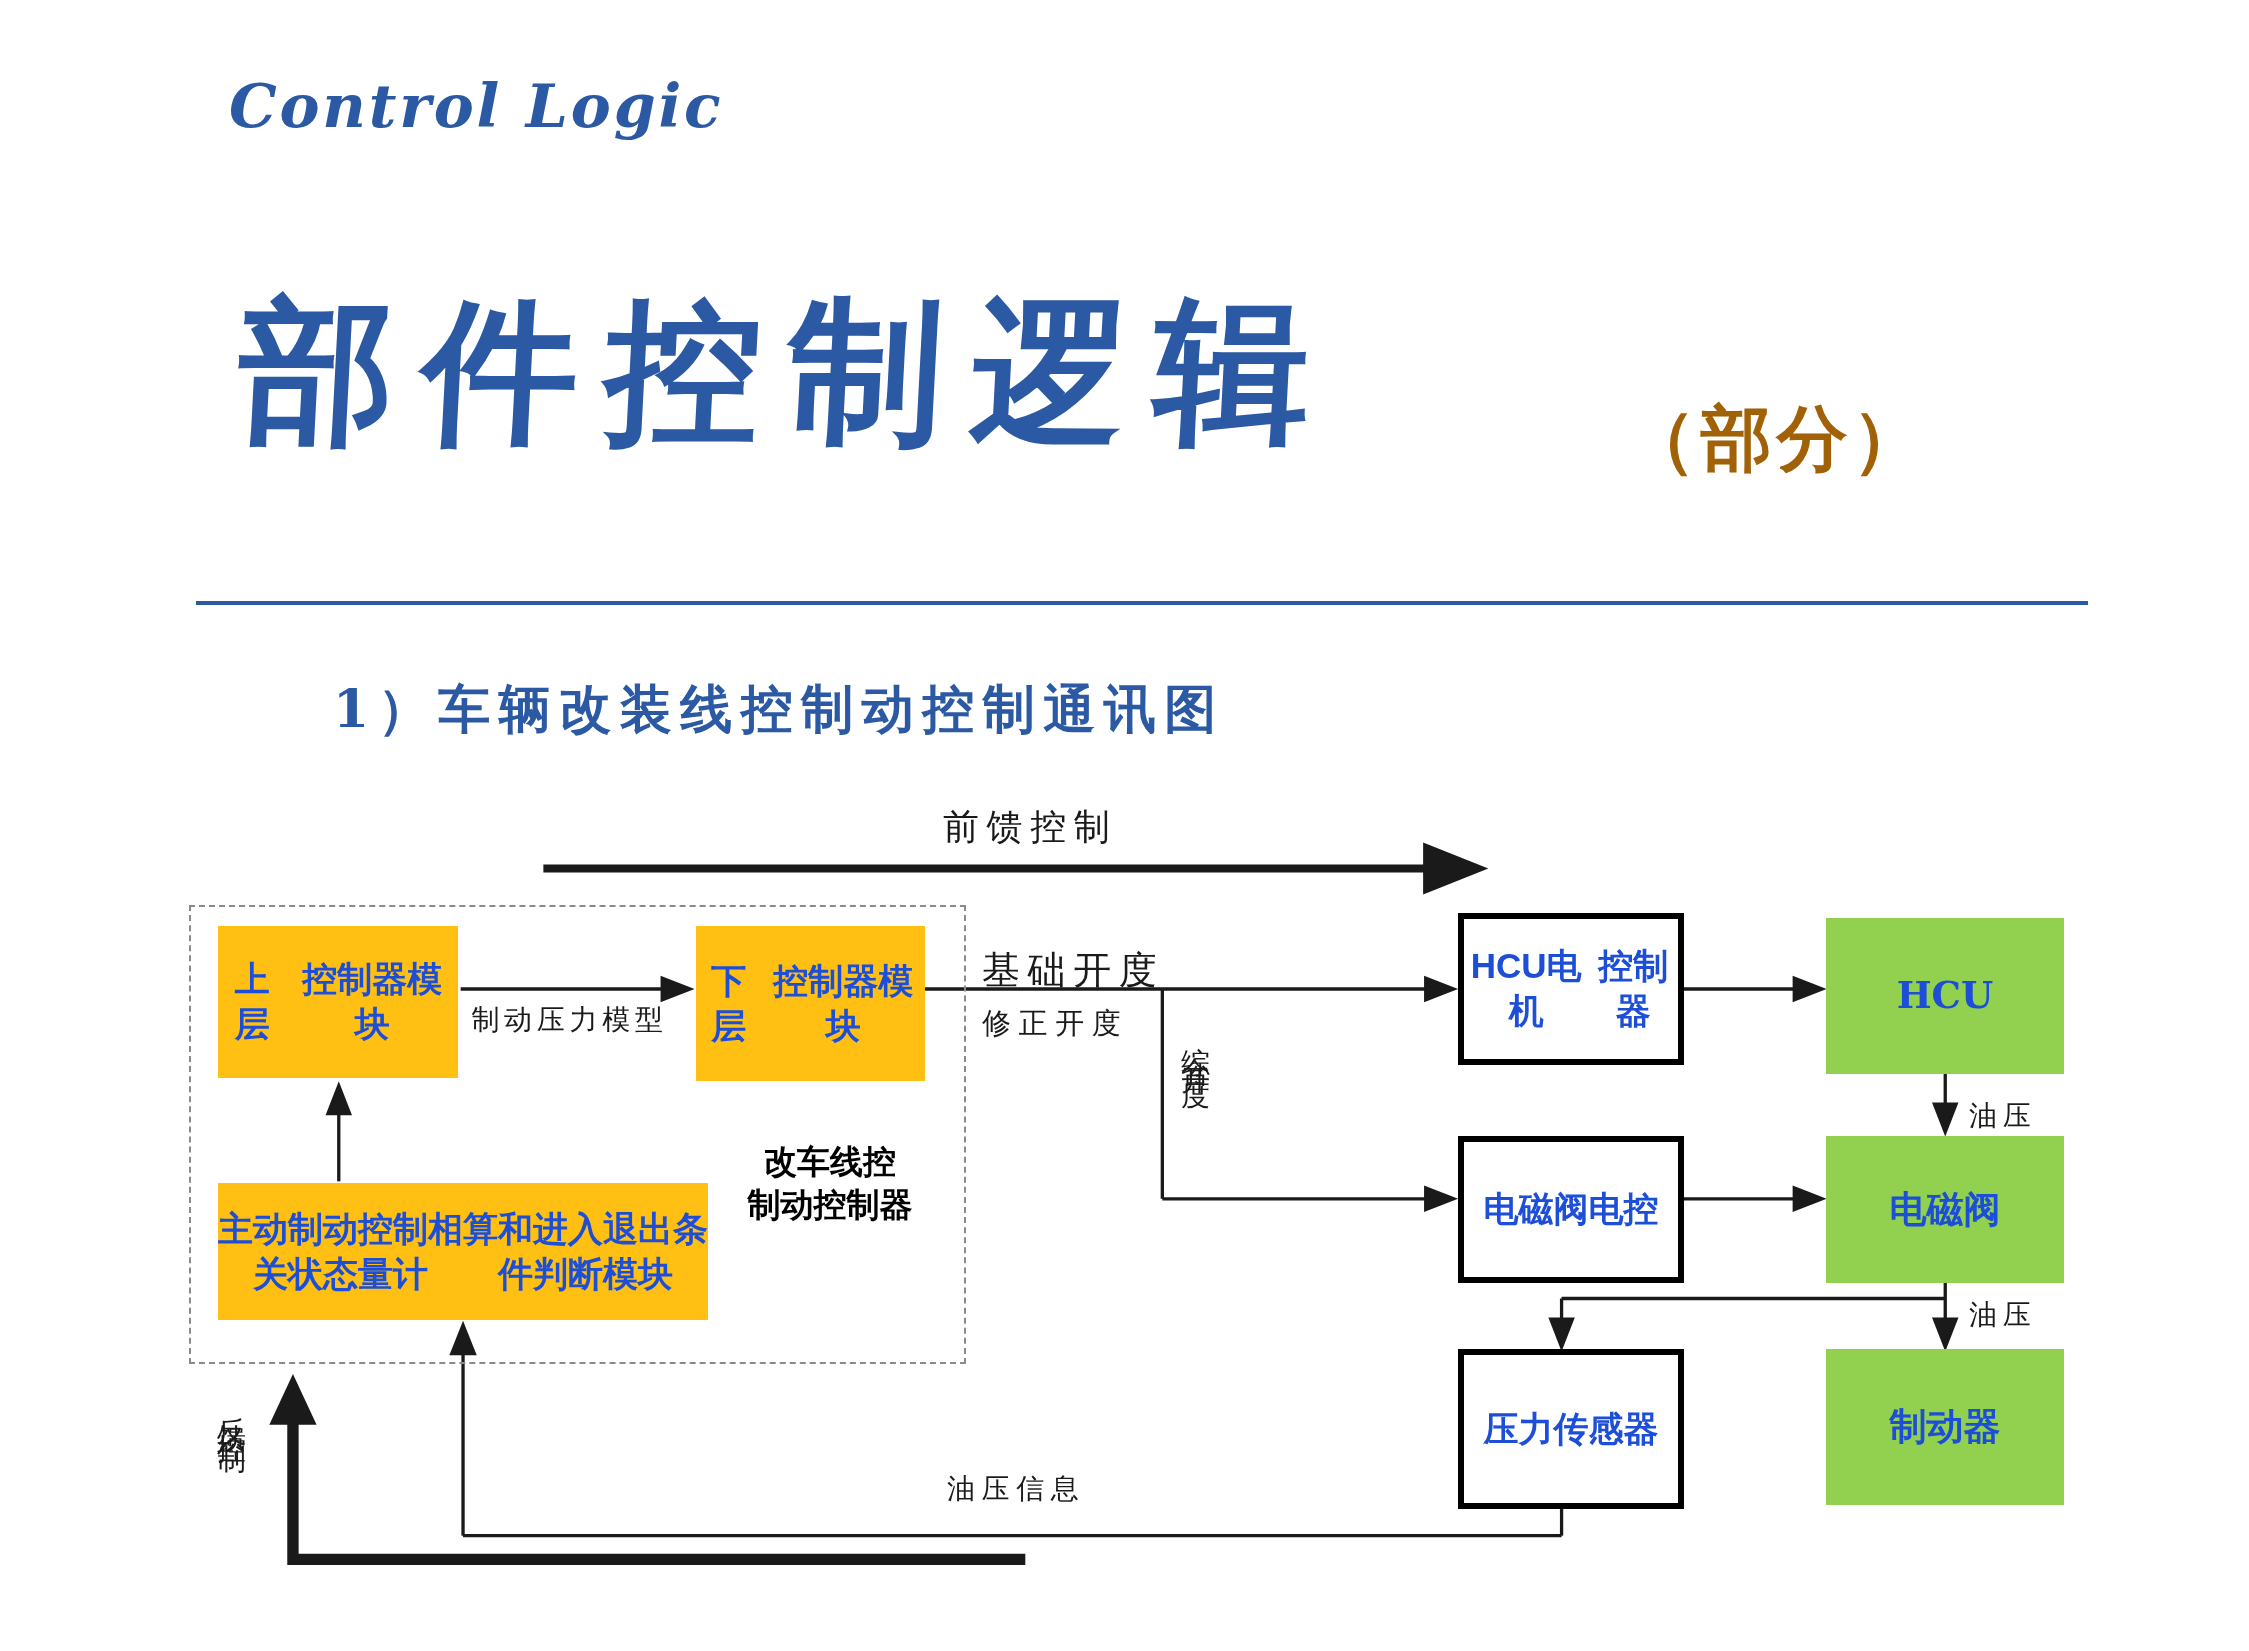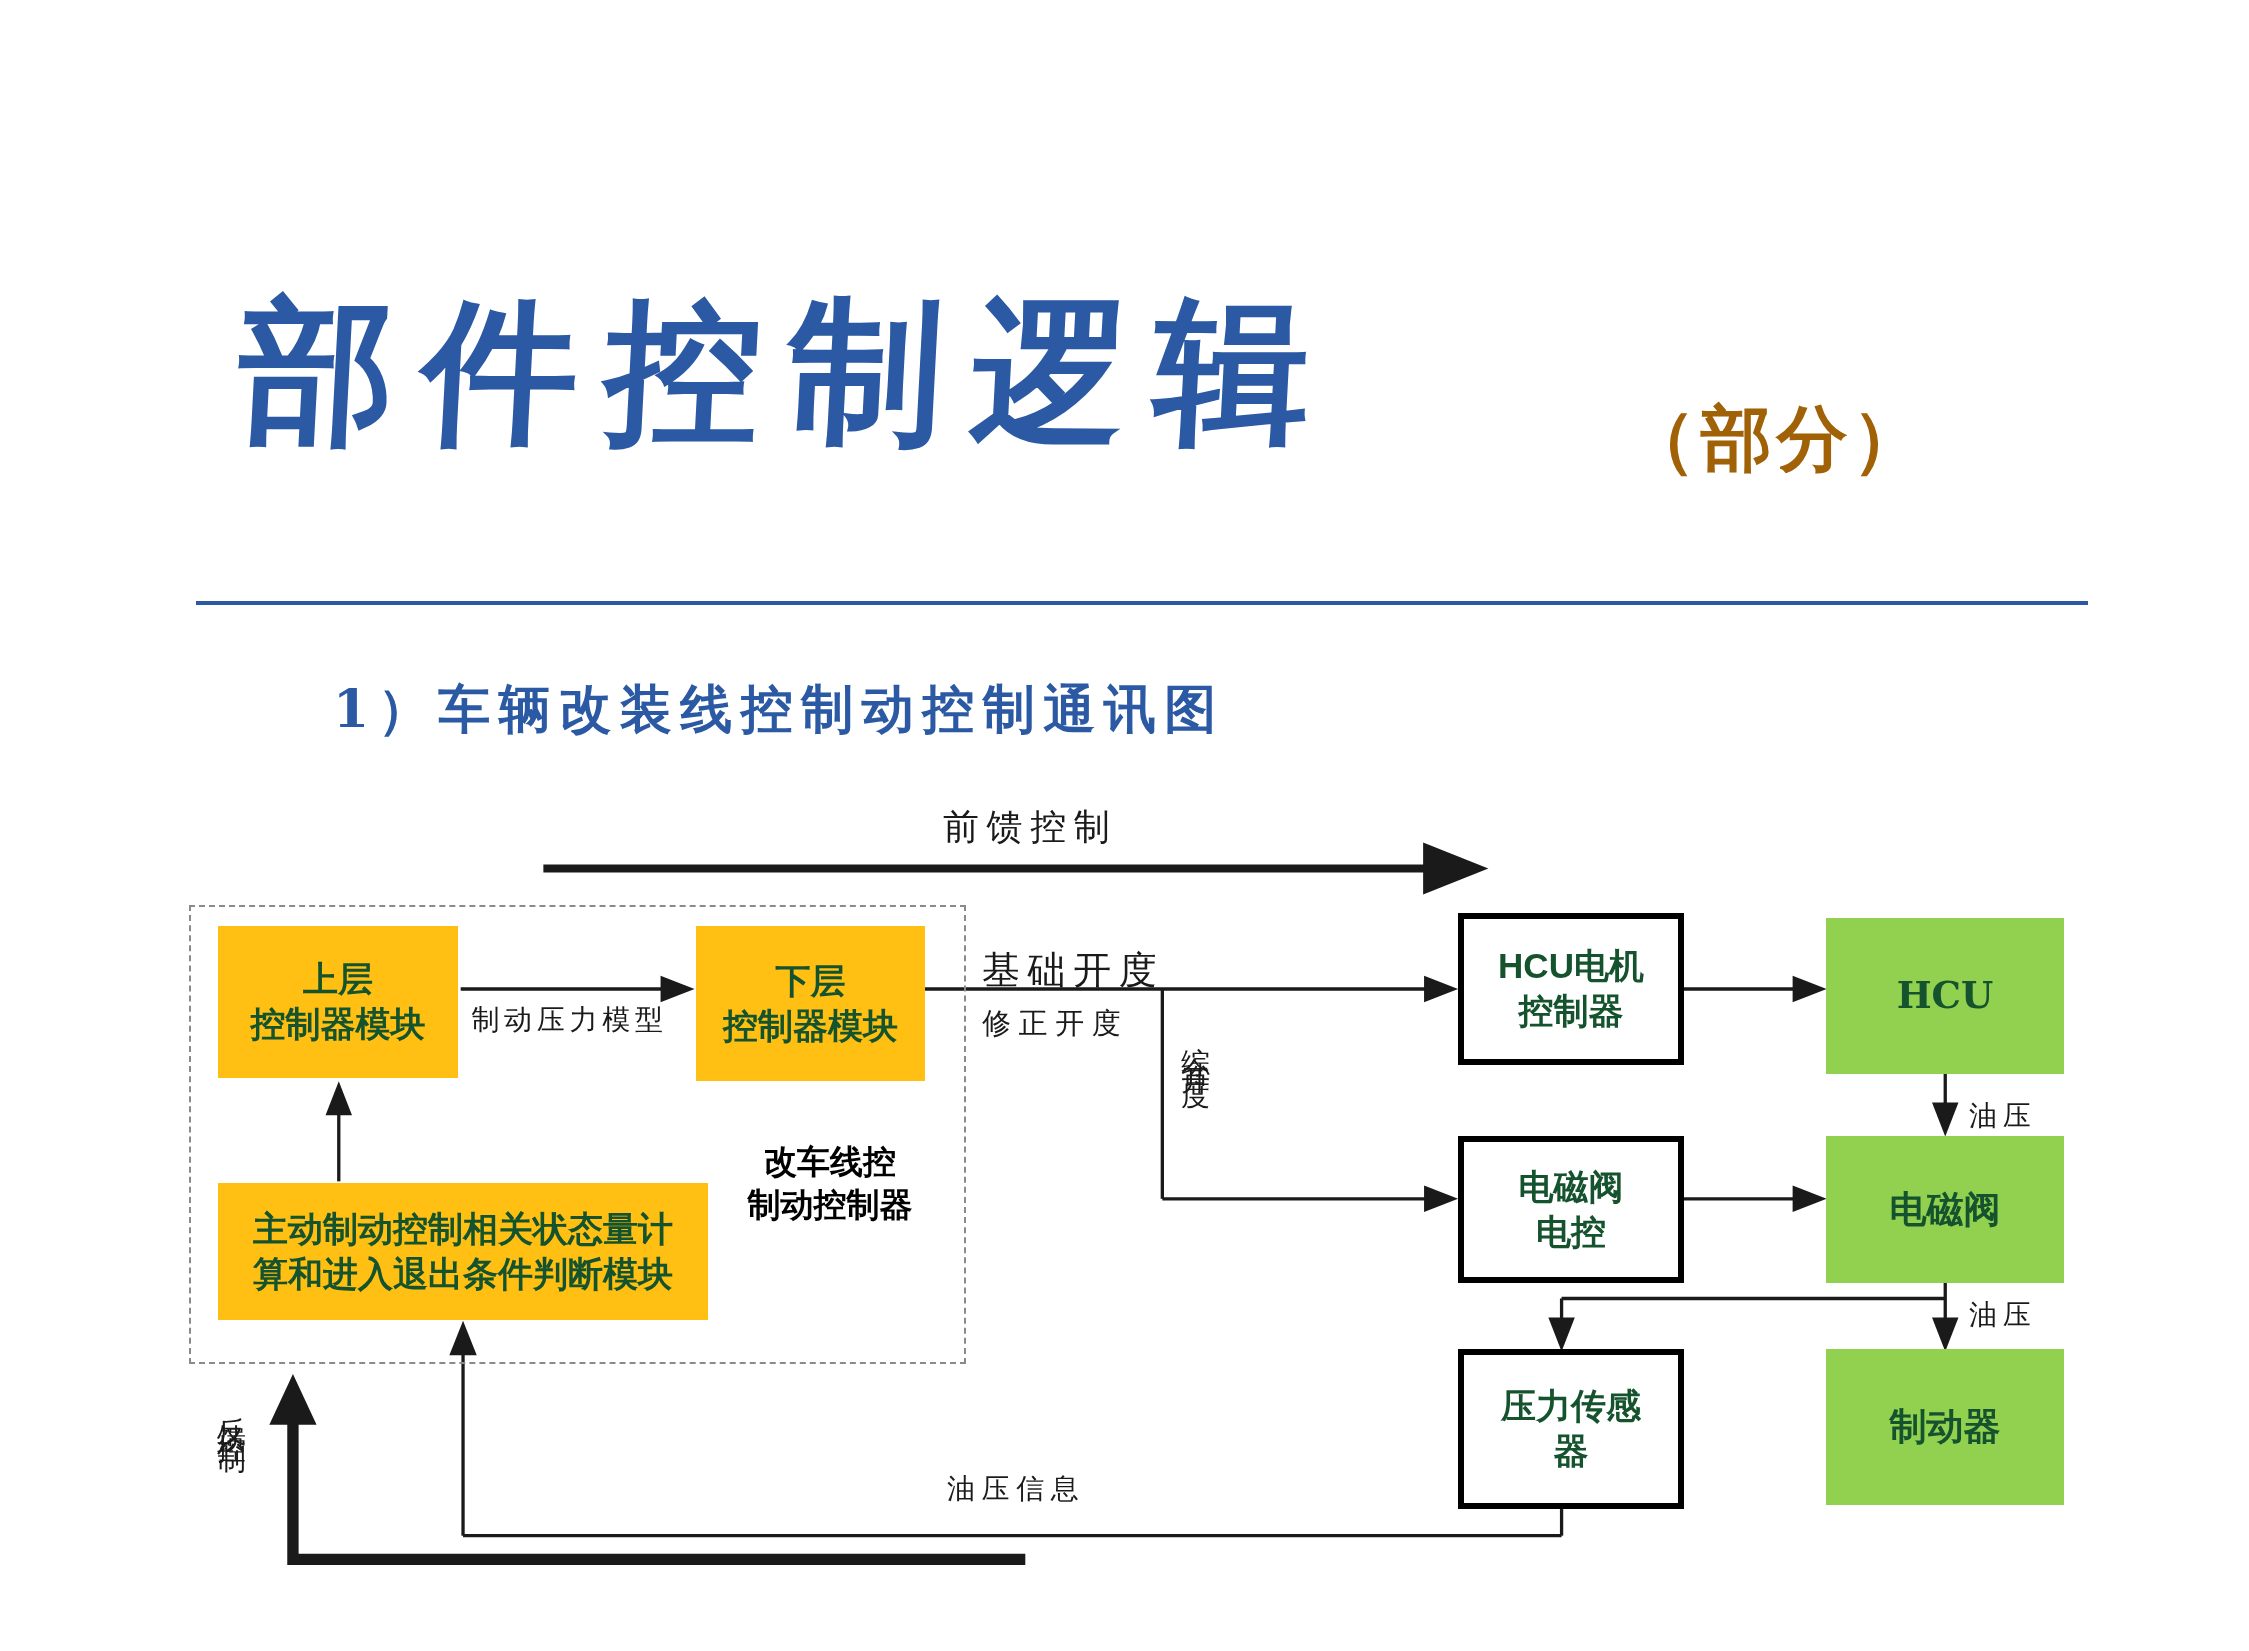--- a/index.html
+++ b/index.html
@@ -12,23 +12,23 @@
         font-weight:bold;font-size:156px;letter-spacing:27px;transform:skewX(-3deg);}
   .title-suffix{position:absolute;left:1625px;top:392px;font-family:"DejaVu Serif",serif;
         font-weight:bold;font-size:71px;letter-spacing:4.7px;color:#a16207;}
   .divider{position:absolute;left:196px;top:601px;width:1892px;height:3.8px;}
   .heading{position:absolute;left:333px;top:675px;font-family:"DejaVu Serif",serif;
         font-weight:bold;font-size:52px;letter-spacing:8.5px;}
   
   .diagram-svg{position:absolute;left:0;top:0;width:2250px;height:1652px;}
   .dashed-box{position:absolute;left:189px;top:905px;width:777px;height:459px;
         border:2.8px dashed #8a8a8a;box-sizing:border-box;background:transparent;}
-  .node{position:absolute;display:flex;flex-direction:column;justify-content:center;
+  .node{position:absolute;display:flex;flex-direction:row;justify-content:center;
         align-items:center;text-align:center;box-sizing:border-box;
-        font-weight:900;color:#14532d;line-height:1.28;}
+        font-weight:900;color:#1d4ed8;line-height:1.28;}
   .node.orange{font-size:35px;}
   .node.white{background:#fff;border:6.1px solid #000;font-size:35px;}
   .node.green{font-size:37px;}
   .n-upper {left:218px; top:926px; width:240px; height:152px;}
   .n-lower {left:696px;top:926px; width:229px; height:155px;}
   .n-calc  {left:218px; top:1183px; width:490px;height:137px;font-size:33px;}
   .n-hcum  {left:1458px;top:913px; width:226px; height:152px;}
   .n-vecu  {left:1458px;top:1136px; width:226px; height:147px;}
   .n-psen  {left:1458px;top:1349px; width:226px; height:160px;}
   .n-hcu   {left:1826px;top:918px; width:238px; height:156px;font-family:"DejaVu Serif",serif;font-size:43px;}
@@ -45,20 +45,21 @@
   .l-oil1 {left:1969px;top:1097px;font-size:28px;letter-spacing:5.7px;}
   .l-oil2 {left:1969px;top:1296px;font-size:28px;letter-spacing:5.7px;}
   .l-oili {left:947px;top:1470px;font-size:28px;letter-spacing:6.6px;}
   .l-fb   {left:212px; top:1393px;font-size:29px;writing-mode:vertical-rl;letter-spacing:9.4px;}
 </style>
 </head>
 <body>
 
 <div class="page">
 
+  <div class="logo-script" style="color:#2B59A3;">Control Logic</div>
   <div class="big-title" style="color:#2B59A3;">部件控制逻辑</div>
   <div class="title-suffix">（部分）</div>
   <div class="divider" style="background:#2B59A3;"></div>
   <div class="heading" style="color:#2B59A3;">1）车辆改装线控制动控制通讯图</div>
 
   <svg class="diagram-svg" viewBox="0 0 4762 3496" xmlns="http://www.w3.org/2000/svg">
     <g stroke="#1a1a1a" fill="none">
 
       <line x1="1150" y1="1838" x2="3025" y2="1838" stroke-width="17"></line>
 

